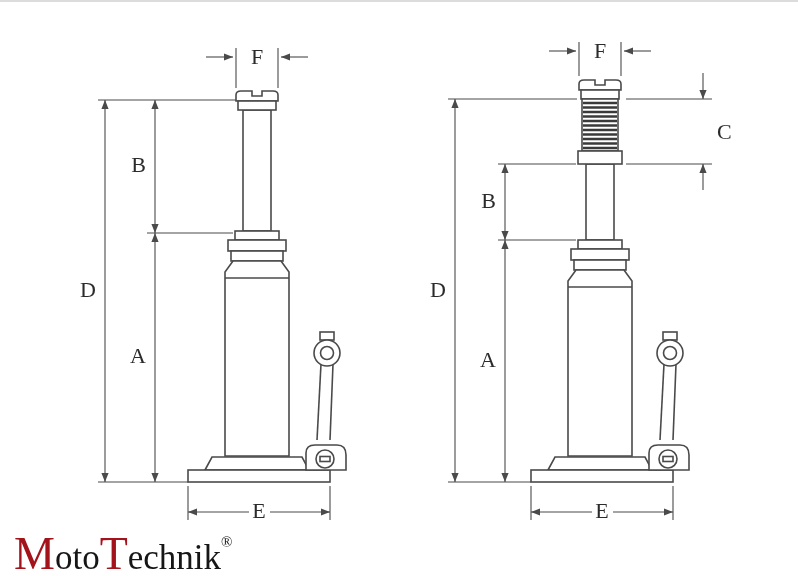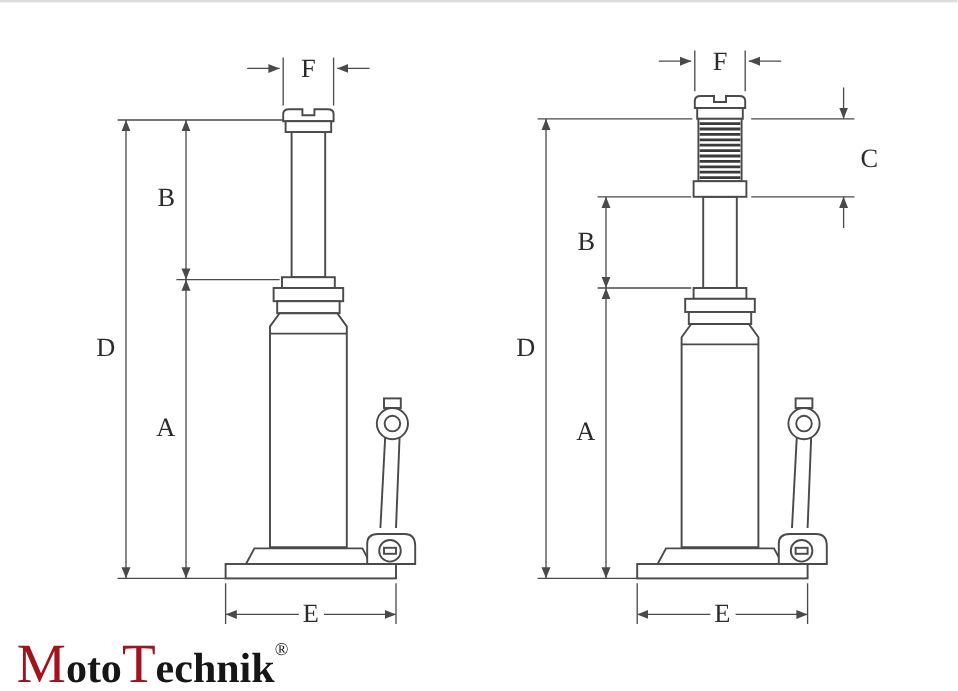--- a/index.html
+++ b/index.html
@@ -9,21 +9,21 @@
   
   .ol{stroke:#4a4a4a;stroke-width:1.6;fill:#fff;}
   .ln{stroke:#4a4a4a;stroke-width:1.6;fill:none;}
   .dim{stroke:#4a4a4a;stroke-width:1.1;fill:none;}
   .thread{stroke:#3a3a3a;stroke-width:2.3;}
   .dim-label{font:22px "Liberation Serif",serif;fill:#2b2b2b;}
   .labelbg{fill:#fff;stroke:none;}
   
   .logo{position:absolute;left:14px;top:518px;font-family:"Liberation Serif",serif;white-space:nowrap;line-height:48px;}
   .cap{font-size:46px;}
-  .low{font-size:35px;font-weight:bold;}
+  .low{font-size:35px;}
   .red{color:#a3131c;}
   .dark{color:#161616;}
   .reg{font-size:15px;vertical-align:22px;}
 </style>
 </head>
 <body>
 
 <div class="top-divider"></div>
 
 <svg width="798" height="576" viewBox="0 0 798 576">

